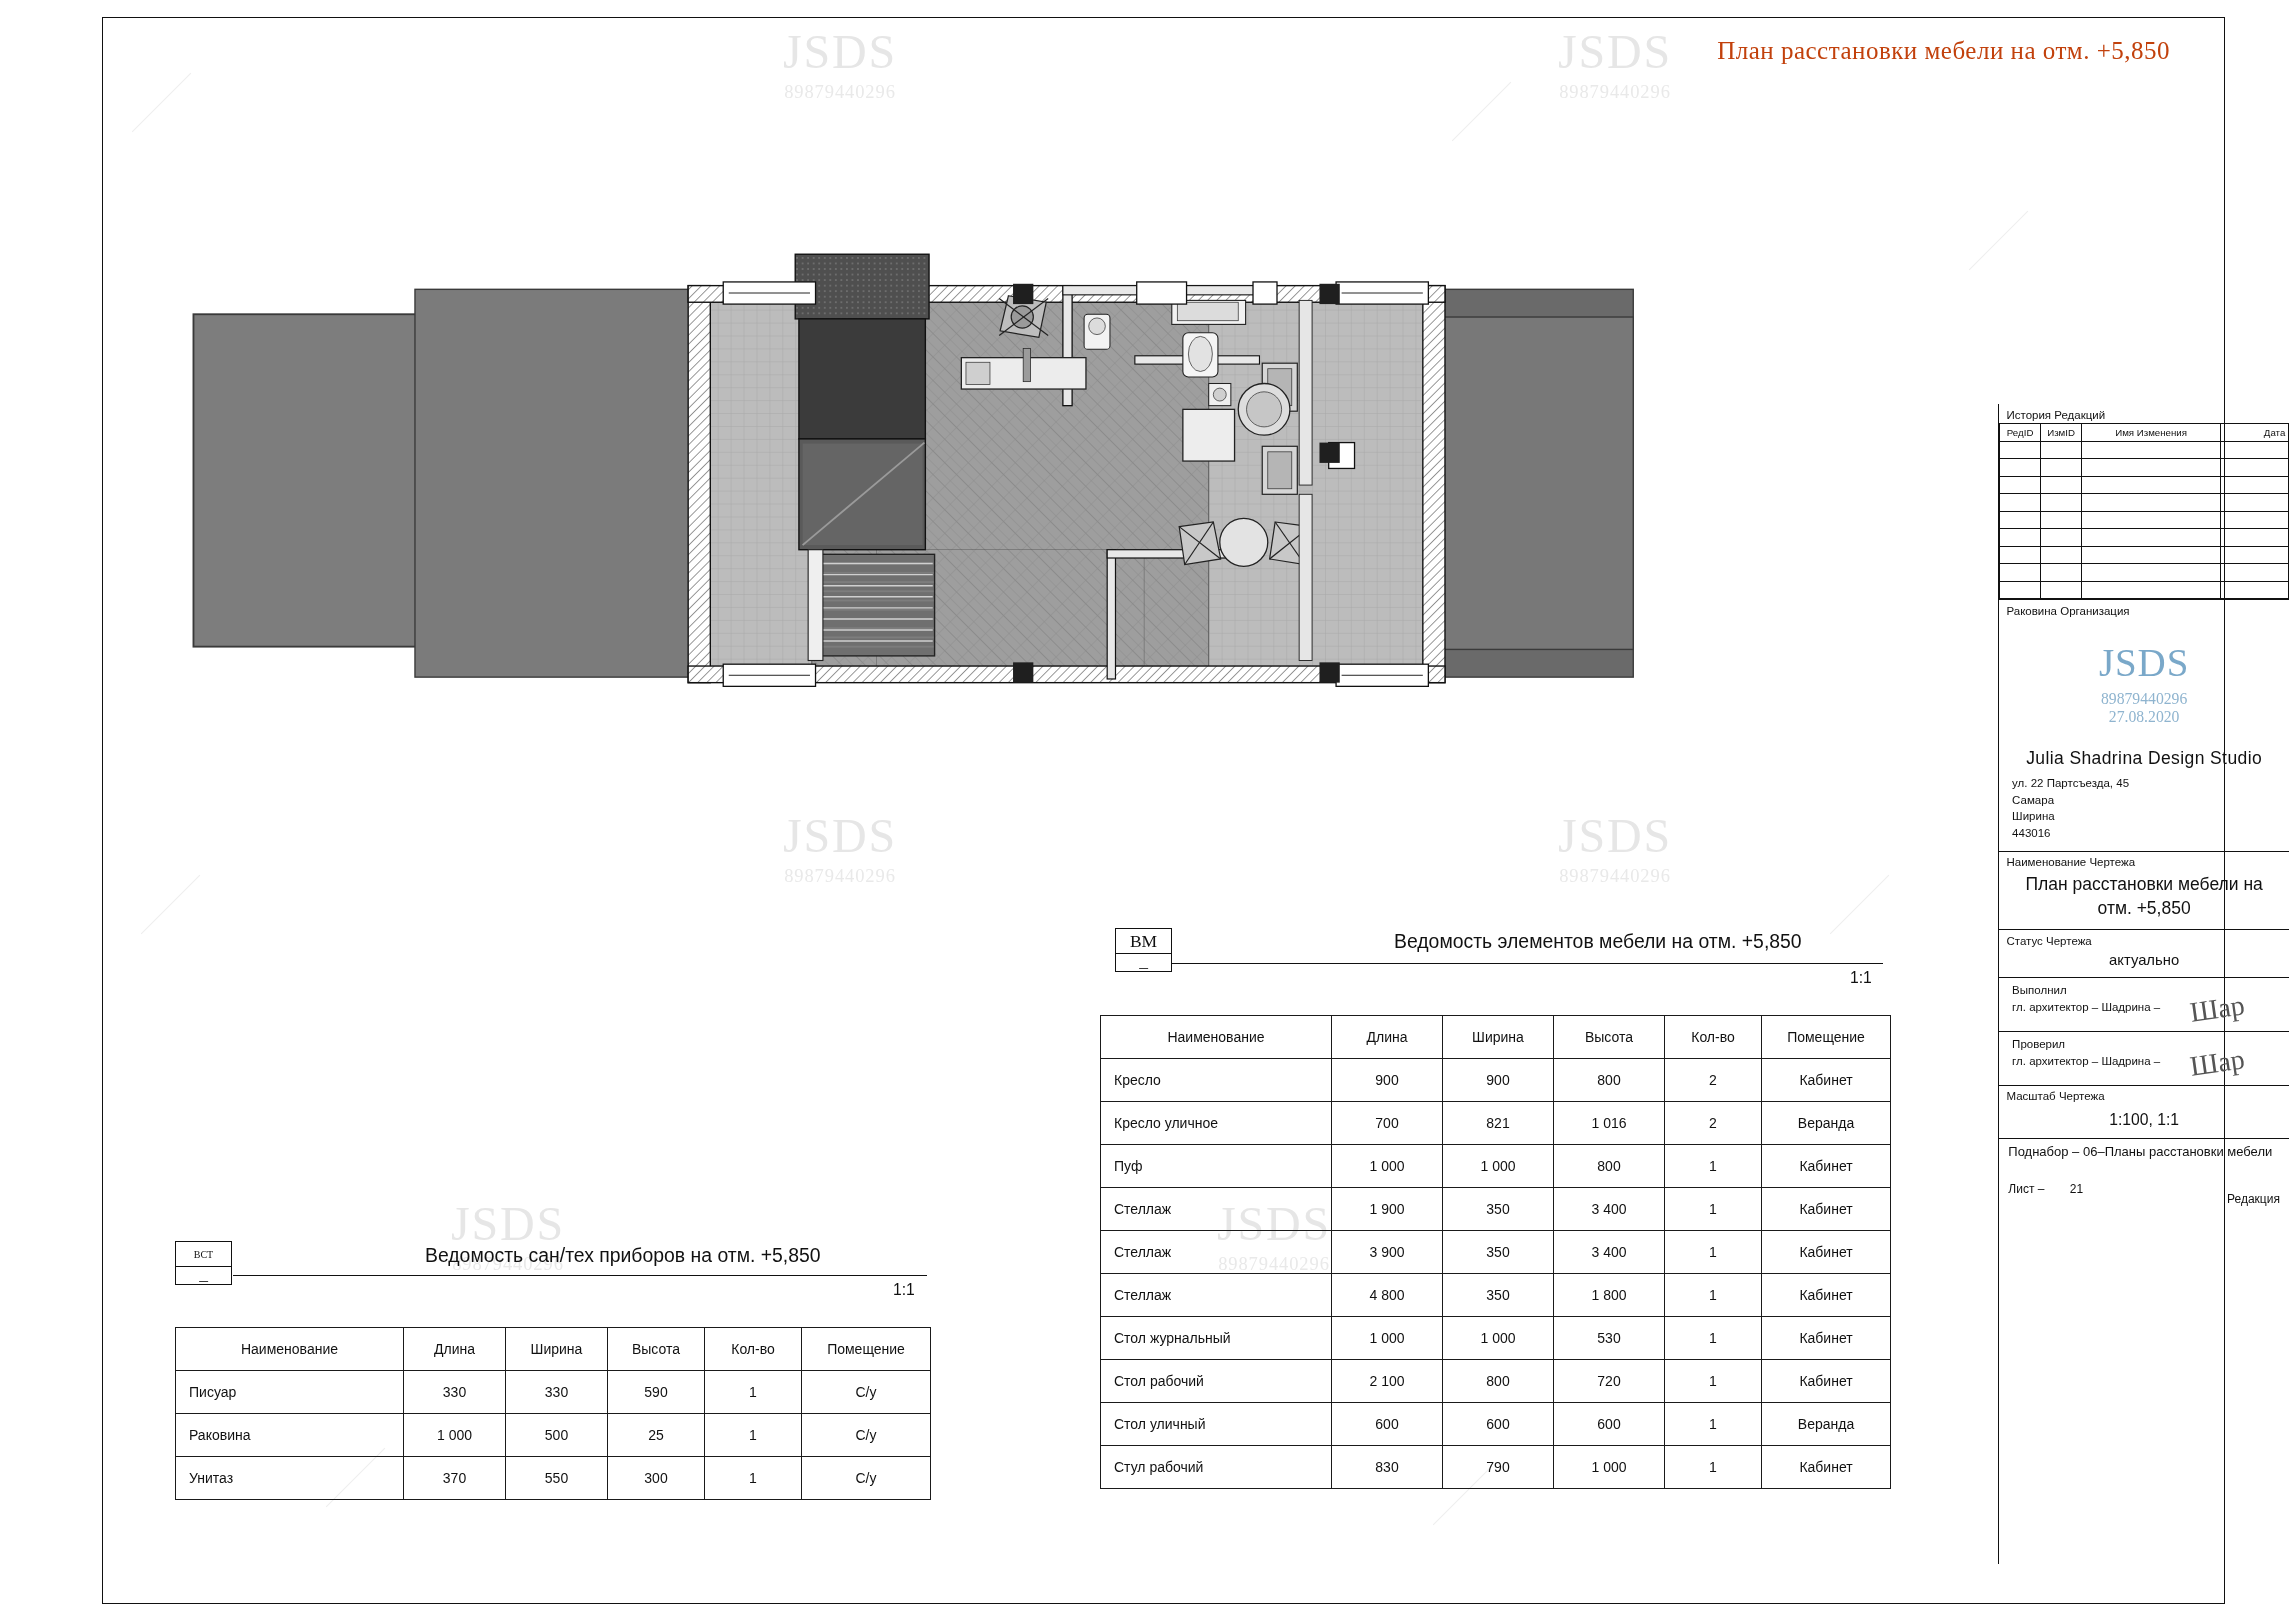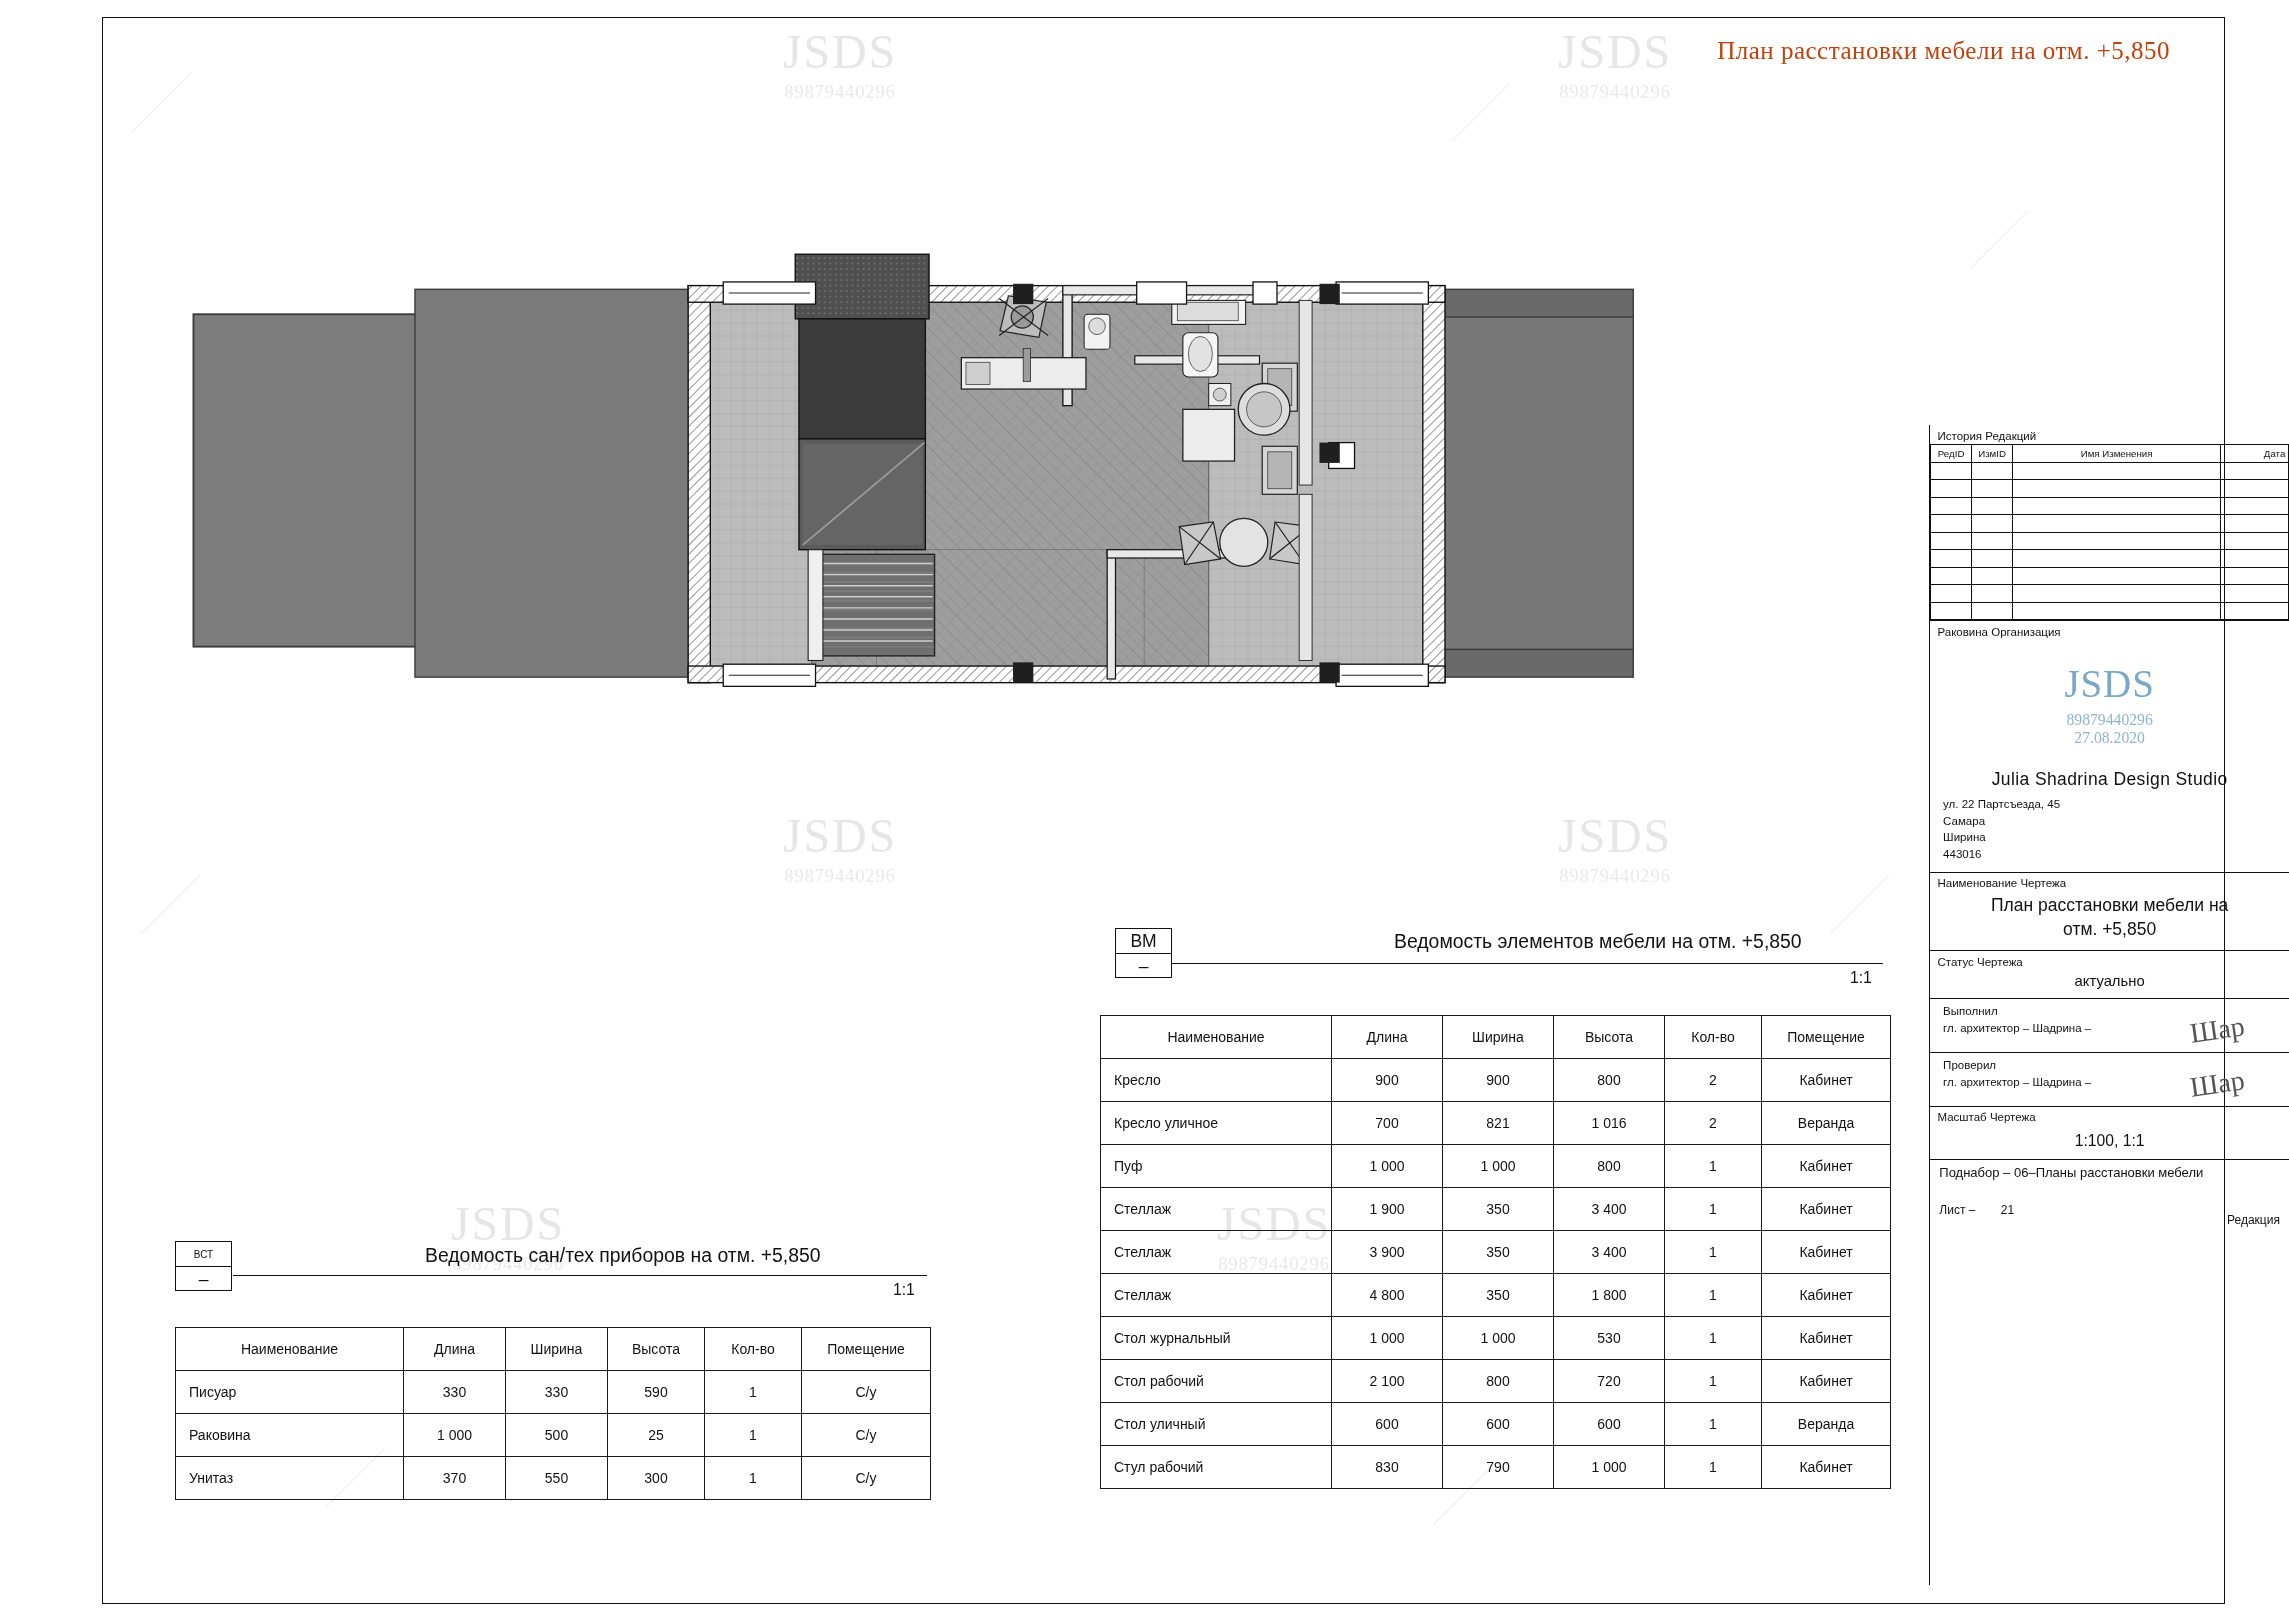--- a/index.html
+++ b/index.html
@@ -52,30 +52,30 @@
     padding:0 5.5px;
     background:transparent;
   }
   table.sched th { text-align:center; font-size:14px; }
   table.sched td.name { text-align:left; padding-left:13px; }
   table.sched td.num  { text-align:center; }
   .tbl-title {
     position:absolute; font-size:19.4px; color:#111; white-space:nowrap;
   }
   .tbl-tag {
-    position:absolute; border:0.9px solid #111; width:57px; height:50px;
+    position:absolute; border:0.9px solid #111; width:57px; height:44px;font-family:Liberation Serif, serif;
   }
   .tbl-tag .t { height:25px; border-bottom:0.9px solid #111; display:flex; align-items:center; justify-content:center; font-size:17.5px; }
   .tbl-tag .b { height:24px; display:flex; align-items:center; justify-content:center; font-size:17.5px; }
   .tbl-scale { position:absolute; font-size:15.7px; }
   .tbl-rule { position:absolute; height:0.9px; background:#111; }
 
   
   .titleblock {
-    position:absolute; right:0.9px; top:425px; width:360px; height:1160px;
+    position:absolute; right:0.9px; top:404px; width:291px; height:1160px;
     border-left:0.9px solid #111;
     font-size:12px;
   }
   .tb-sec { border-bottom:0.9px solid #111; position:relative; }
   .tb-label { font-size:11.5px; padding:4.6px 7.4px 2.8px 7.4px; color:#111; }
   .rev-table { border-collapse:collapse; width:100%; font-size:9.7px;}
   .rev-table th, .rev-table td { border:0.9px solid #111; height:17.5px; font-weight:normal; padding:0 2.8px; }
   .rev-table th { font-size:9.7px; }
   .logo-block { text-align:center; padding:20px 0 9.2px 0; }
   .logo-jsds { font-family:"Liberation Serif", serif; font-size:39px; color:#7aa8c9; letter-spacing:0.9px; }

